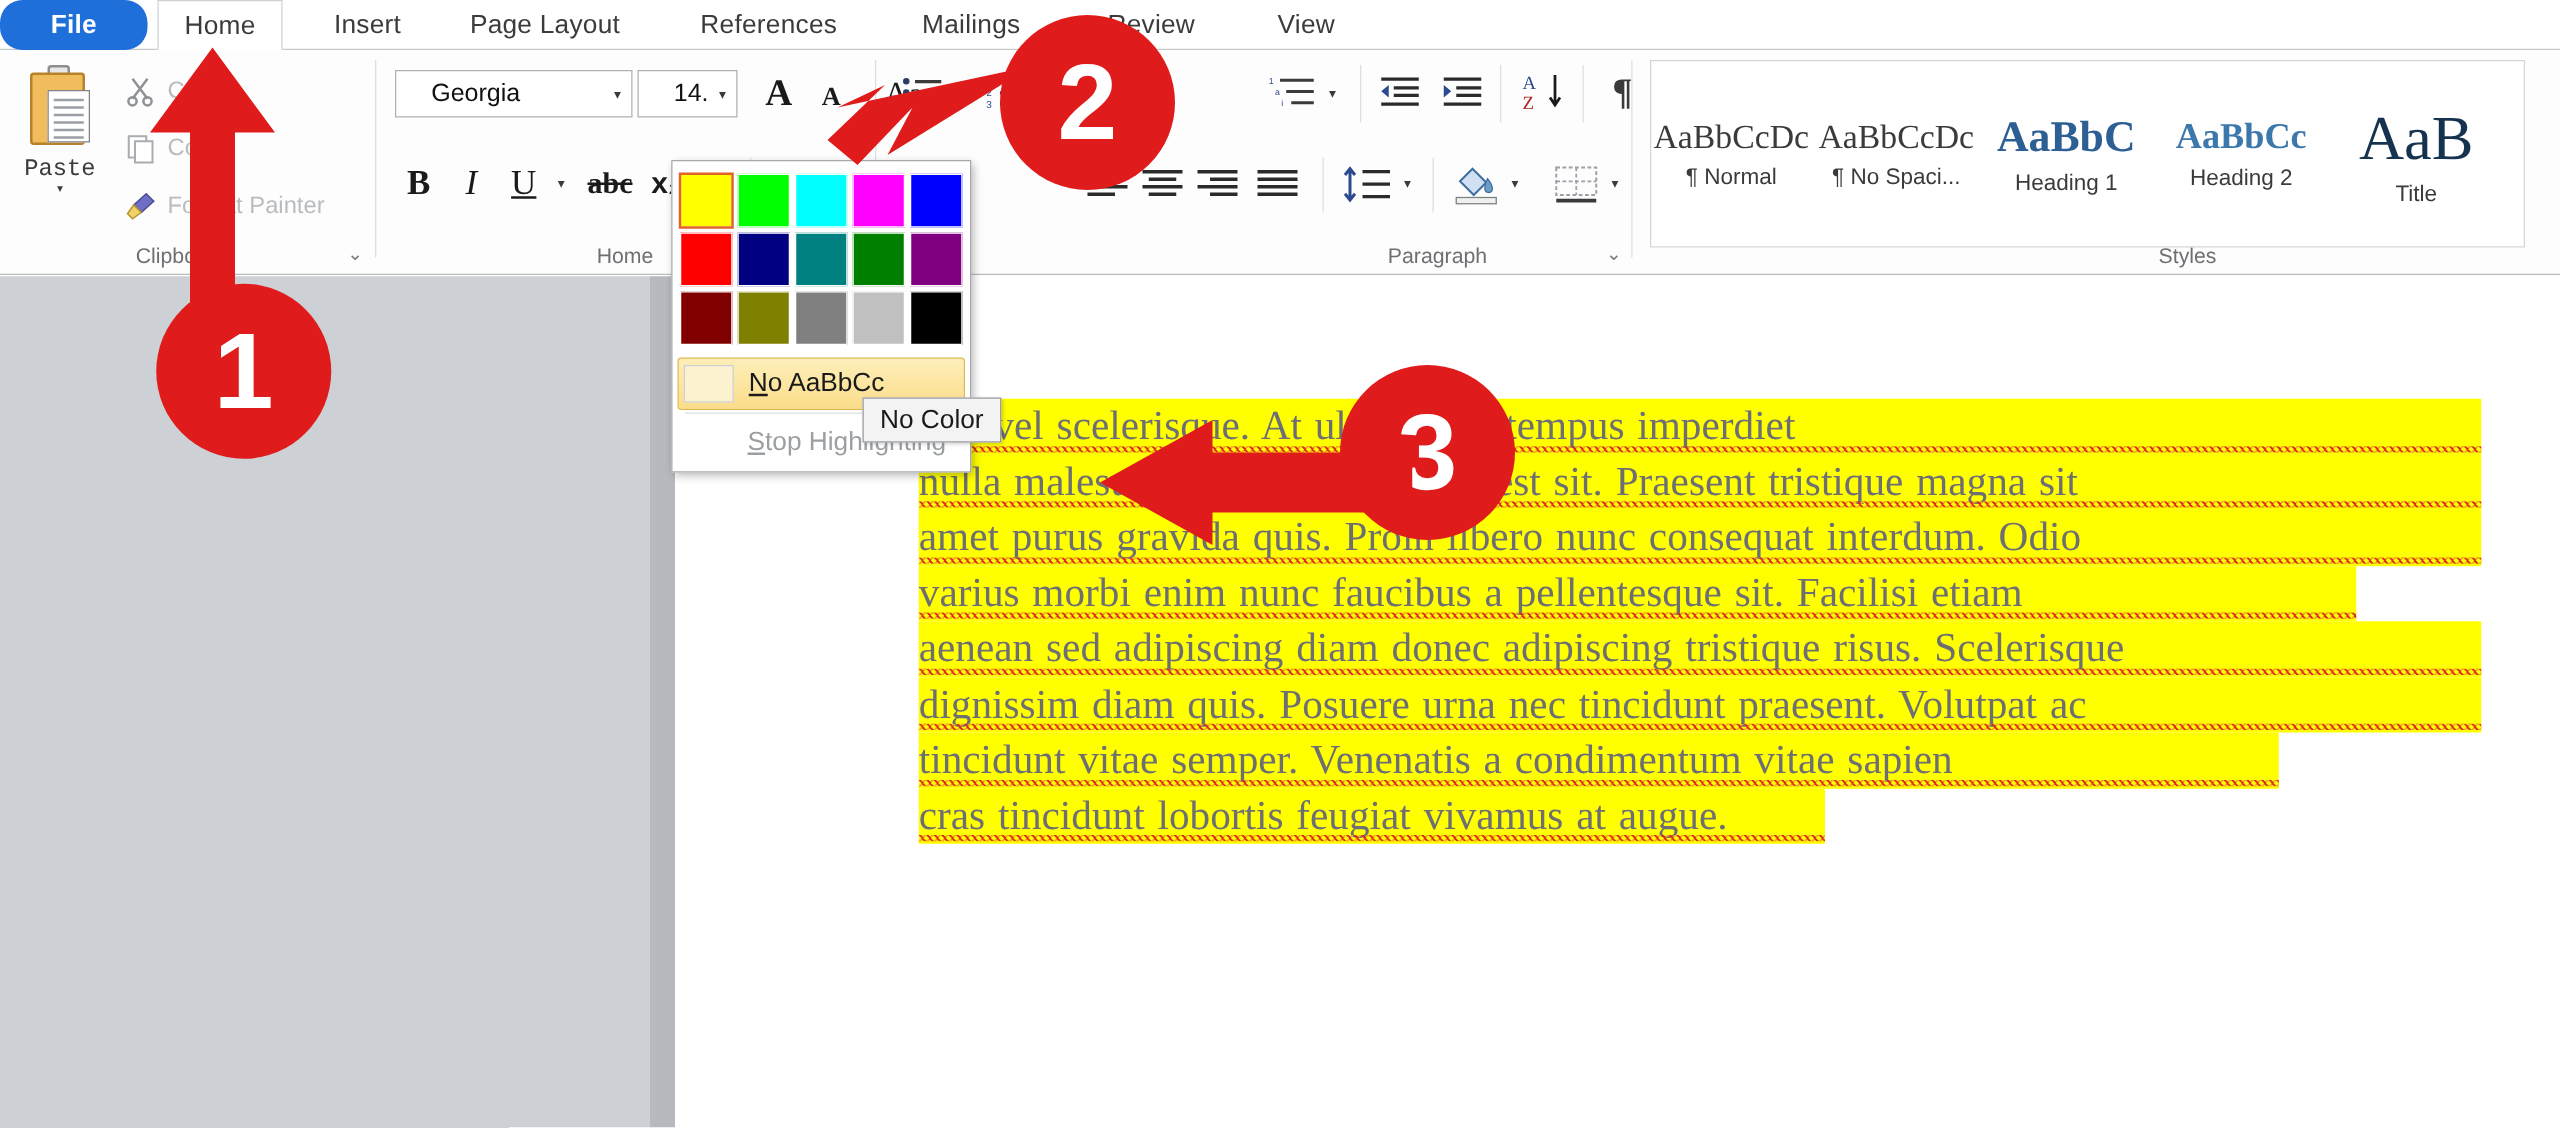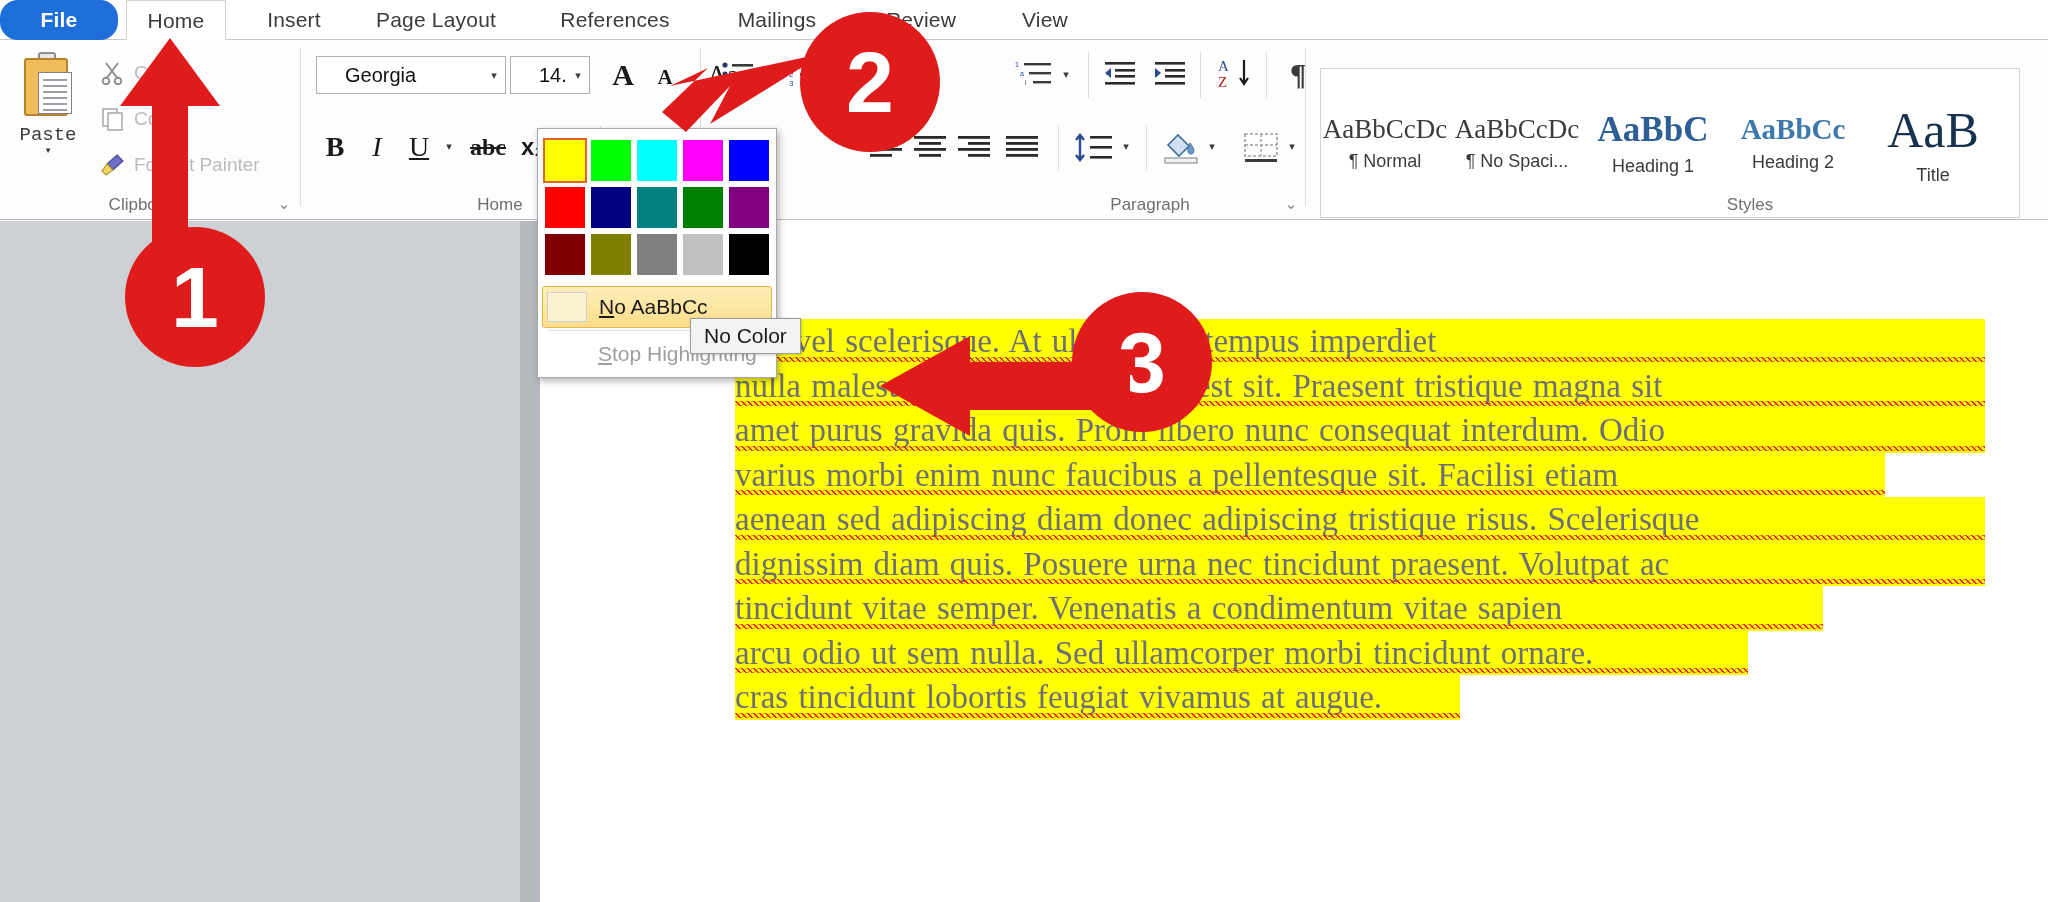--- a/index.html
+++ b/index.html
@@ -130,21 +130,21 @@
   .tooltip {
     position:absolute; left:690px; top:318px;
     background:#f3f3f3; border:1px solid #9a9ca0;
     padding:5px 13px; font-size:21px; color:#1a1a1a; z-index:60;
     box-shadow:1px 1px 3px rgba(0,0,0,.2);
   }
 
   
   .styles-box {
     position:absolute; left:1320px; top:8px; width:700px; height:150px;
-    background:#ffffff; border:1px solid #d3d6d9;margin-top:20px;
+    background:#ffffff; border:1px solid #d3d6d9;
   }
   .style-item { position:absolute; top:0; width:128px; height:148px;
     display:flex; flex-direction:column; align-items:center; justify-content:center; gap:6px; }
   .style-prev { font-family:"Liberation Serif", serif; white-space:nowrap; }
   .style-name { font-size:18px; color:#3b3b3b; white-space:nowrap; }
 
   
   .doc-area { position:absolute; top:221px; left:0; width:2048px; height:681px; background:#ffffff; }
   .doc-grayleft { position:absolute; left:0; top:0; width:520px; height:681px; background:#cdd0d4; }
   .doc-shadow { position:absolute; left:520px; top:0; width:20px; height:681px; background:#b6babe; }
@@ -533,21 +533,20 @@
   <div class="doc-shadow"></div>
   <div class="doc-page">
     <div class="doc-text" id="doc-lines">
         <div style="position: relative;"><span class="hl" style="background: rgb(255, 255, 0); color: rgb(110, 111, 115); display: inline-block; width: 100%; white-space: nowrap;">erat vel scelerisque. At ultrices mi tempus imperdiet</span><div class="squig" style="left: 0px; bottom: 2px; width: 100%;"></div></div>
         <div style="position: relative;"><span class="hl" style="background: rgb(255, 255, 0); color: rgb(110, 111, 115); display: inline-block; width: 100%; white-space: nowrap;">nulla malesuada. Nullam non nisi est sit. Praesent tristique magna sit</span><div class="squig" style="left: 0px; bottom: 2px; width: 100%;"></div></div>
         <div style="position: relative;"><span class="hl" style="background: rgb(255, 255, 0); color: rgb(110, 111, 115); display: inline-block; width: 100%; white-space: nowrap;">amet purus gravida quis. Proin libero nunc consequat interdum. Odio</span><div class="squig" style="left: 0px; bottom: 2px; width: 100%;"></div></div>
         <div style="position: relative;"><span class="hl" style="background: rgb(255, 255, 0); color: rgb(110, 111, 115); display: inline-block; width: 92%; white-space: nowrap;">varius morbi enim nunc faucibus a pellentesque sit. Facilisi etiam</span><div class="squig" style="left: 0px; bottom: 2px; width: 92%;"></div></div>
         <div style="position: relative;"><span class="hl" style="background: rgb(255, 255, 0); color: rgb(110, 111, 115); display: inline-block; width: 100%; white-space: nowrap;">aenean sed adipiscing diam donec adipiscing tristique risus. Scelerisque</span><div class="squig" style="left: 0px; bottom: 2px; width: 100%;"></div></div>
         <div style="position: relative;"><span class="hl" style="background: rgb(255, 255, 0); color: rgb(110, 111, 115); display: inline-block; width: 100%; white-space: nowrap;">dignissim diam quis. Posuere urna nec tincidunt praesent. Volutpat ac</span><div class="squig" style="left: 0px; bottom: 2px; width: 100%;"></div></div>
         <div style="position: relative;"><span class="hl" style="background: rgb(255, 255, 0); color: rgb(110, 111, 115); display: inline-block; width: 87%; white-space: nowrap;">tincidunt vitae semper. Venenatis a condimentum vitae sapien</span><div class="squig" style="left: 0px; bottom: 2px; width: 87%;"></div></div>
-        <div style="position: relative;"><span class="hl" style="background: rgb(255, 255, 0); color: rgb(110, 111, 115); display: inline-block; width: 81%; white-space: nowrap;">arcu odio ut sem nulla. Sed ullamcorper morbi tincidunt ornare.</span><div class="squig" style="left: 0px; bottom: 2px; width: 81%;"></div></div>
         <div style="position: relative;"><span class="hl" style="background: rgb(255, 255, 0); color: rgb(110, 111, 115); display: inline-block; width: 58%; white-space: nowrap;">cras tincidunt lobortis feugiat vivamus at augue.</span><div class="squig" style="left: 0px; bottom: 2px; width: 58%;"></div></div>
       </div>
   </div>
 </div>
 
 <div class="hl-panel">
   <div class="swatch-grid" id="swatch-grid">
       <div class="swatch sel" style="background: rgb(255, 255, 0);"></div>
       <div class="swatch" style="background: rgb(0, 255, 0);"></div>
       <div class="swatch" style="background: rgb(0, 255, 255);"></div>

